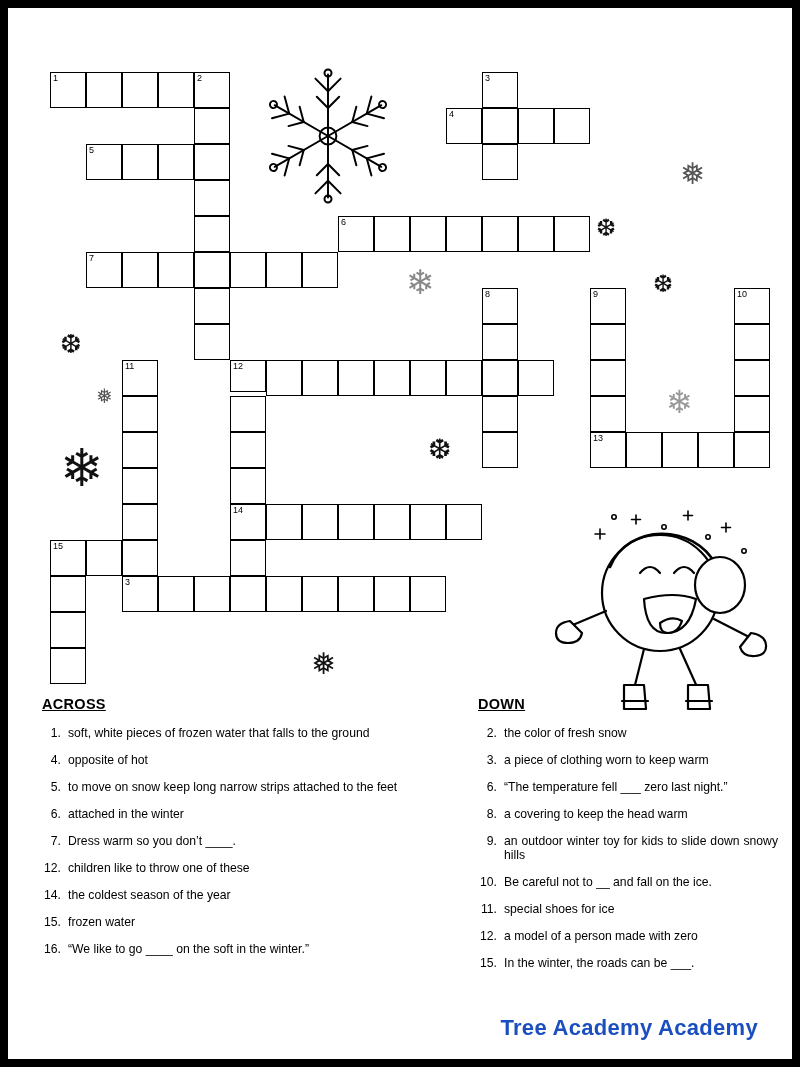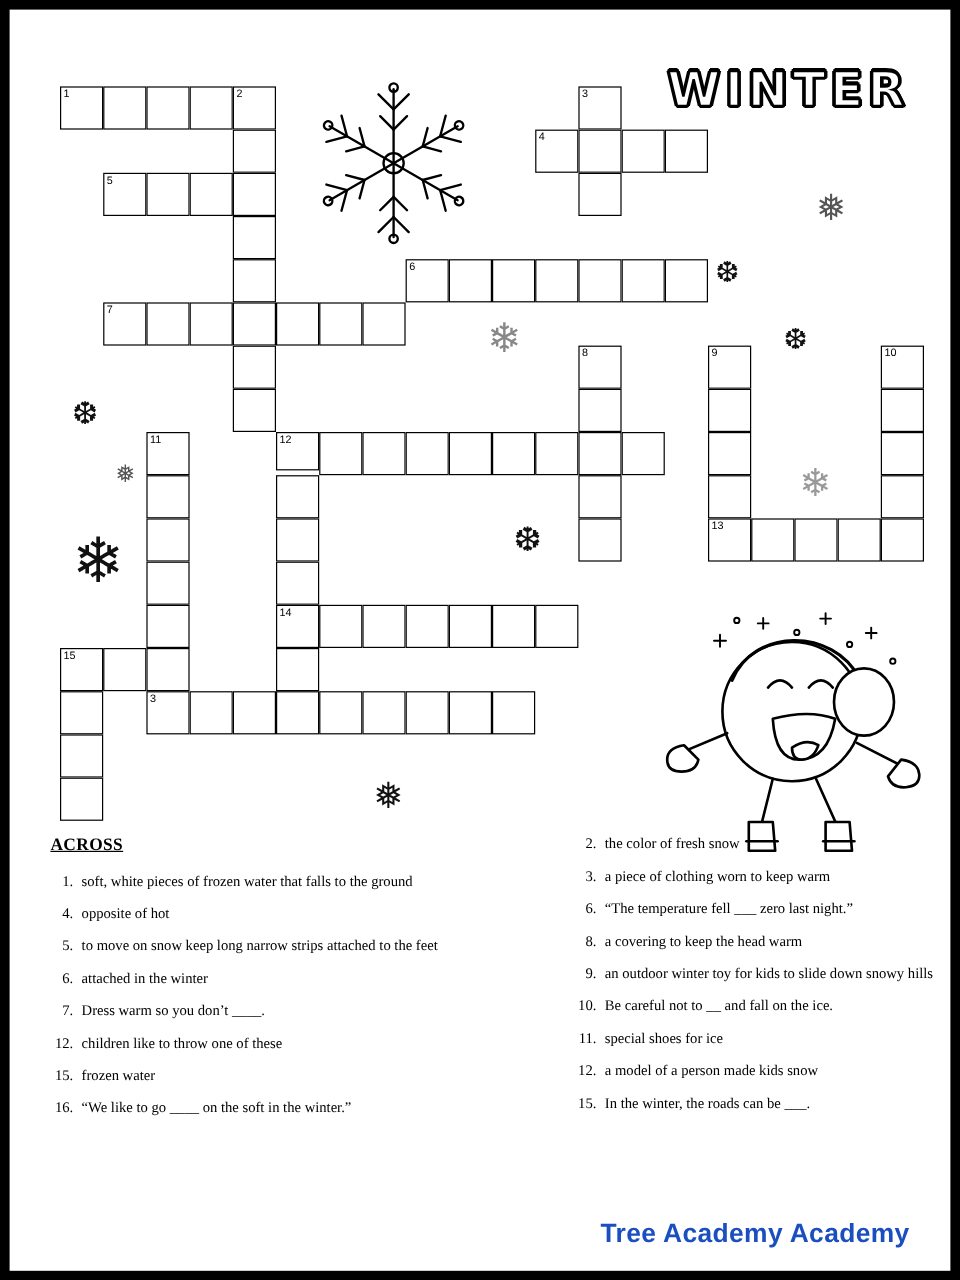--- a/index.html
+++ b/index.html
@@ -71,21 +71,20 @@
   .clues {
     position: absolute;
     top: 688px;
     left: 0;
     width: 784px;
     height: 330px;
   }
   .col {
     position: absolute;
     top: 0;
-    font-family: Liberation Serif, serif;
   }
   .col.across { left: 34px; width: 400px; }
   .col.down   { left: 470px; width: 300px; }
   .col h3 {
     margin: 0 0 14px 0;
     font-size: 14.5px;
     font-weight: bold;
     text-decoration: underline;
     letter-spacing: 0.3px;
   }
@@ -120,21 +119,20 @@
   }
 
   
   .snowman { position: absolute; left: 540px; top: 495px; width: 230px; height: 230px; }
 </style>
 </head>
 <body>
 
 <div class="page">
 
-  <div class="title">WINTER</div>
 
   <div id="grid">
       <div class="cell" style="left: 42px; top: 64px; width: 36px; height: 36px;">
         <span class="num">1</span>
       </div>
       <div class="cell" style="left: 78px; top: 64px; width: 36px; height: 36px;"></div>
       <div class="cell" style="left: 114px; top: 64px; width: 36px; height: 36px;"></div>
       <div class="cell" style="left: 150px; top: 64px; width: 36px; height: 36px;"></div>
       <div class="cell" style="left: 186px; top: 64px; width: 36px; height: 36px;">
         <span class="num">2</span>
@@ -387,30 +385,35 @@
           </div>
           <div class="clue">
             <span class="n">7.</span>
             <span class="t">Dress warm so you don’t ____.</span>
           </div>
           <div class="clue">
             <span class="n">12.</span>
             <span class="t">children like to throw one of these</span>
           </div>
           <div class="clue">
+            <span class="n">14.</span>
+            <span class="t">the coldest season of the year</span>
+          </div>
+          <div class="clue">
             <span class="n">15.</span>
             <span class="t">frozen water</span>
           </div>
           <div class="clue">
             <span class="n">16.</span>
             <span class="t">“We like to go ____ on the soft in the winter.”</span>
           </div>
         </div>
     </div>
     <div class="col down">
+      <h3>DOWN</h3>
       <div id="down-list">
           <div class="clue">
             <span class="n">2.</span>
             <span class="t">the color of fresh snow</span>
           </div>
           <div class="clue">
             <span class="n">3.</span>
             <span class="t">a piece of clothing worn to keep warm</span>
           </div>
           <div class="clue">
@@ -428,21 +431,21 @@
           <div class="clue">
             <span class="n">10.</span>
             <span class="t">Be careful not to __ and fall on the ice.</span>
           </div>
           <div class="clue">
             <span class="n">11.</span>
             <span class="t">special shoes for ice</span>
           </div>
           <div class="clue">
             <span class="n">12.</span>
-            <span class="t">a model of a person made kids snow</span>
+            <span class="t">a model of a person made with zero</span>
           </div>
           <div class="clue">
             <span class="n">15.</span>
             <span class="t">In the winter, the roads can be ___.</span>
           </div>
         </div>
     </div>
   </div>
 
   <div class="footer">Tree Academy Academy</div>

